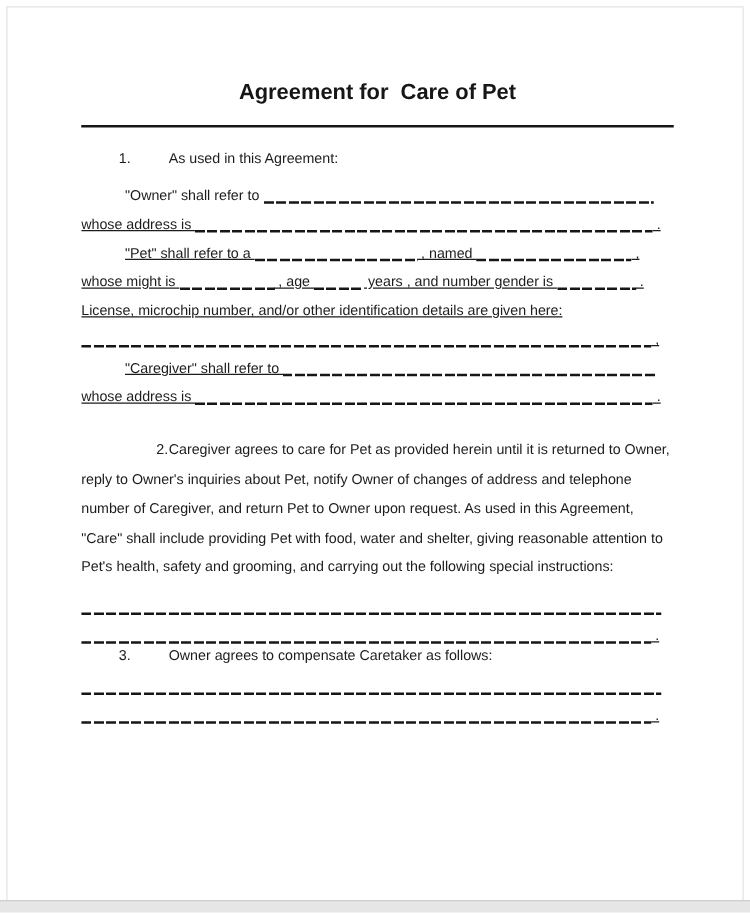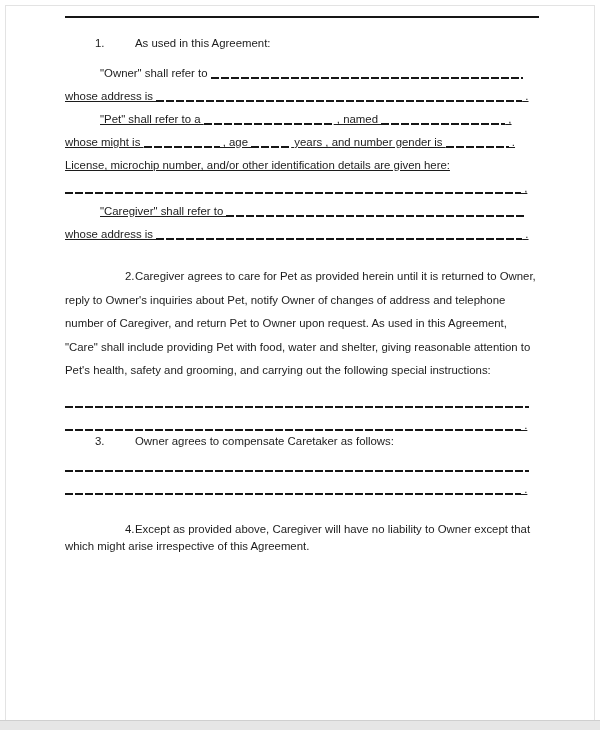--- a/index.html
+++ b/index.html
@@ -102,20 +102,21 @@
   .mt-p4   { margin-top: 24px; }
 </style>
 </head>
 <body>
 
 <div class="page">
   <div class="frame"></div>
 
   <div class="content">
 
+    <div class="doc-title">Agreement for  Care of Pet</div>
 
     <div class="rule"></div>
 
 
     <div class="row h-row mt-h1">
       <span class="num">1.</span><span class="seg">As used in this Agreement:</span>
     </div>
 
     <div class="row indent mt-f1">
       <span class="seg">"Owner" shall refer to </span><span class="blank b-owner"></span>
@@ -164,20 +165,17 @@
       <span class="num">3.</span><span class="seg">Owner agrees to compensate Caretaker as follows:</span>
     </div>
 
     <div class="row mt-b3">
       <span class="blank b-full-ns"></span>
     </div>
     <div class="row mt-f">
       <span class="blank b-full"></span><span class="seg"> .</span>
     </div>
 
-    <p class="para para-tight mt-p4">
-      <span class="num">4.</span><span>Except as provided above, Caregiver will have no liability to Owner except that which might arise irrespective of this Agreement.</span>
-    </p>
 
   </div>
 
   <div class="bottom-strip"></div>
 </div>
 
 </body></html>

